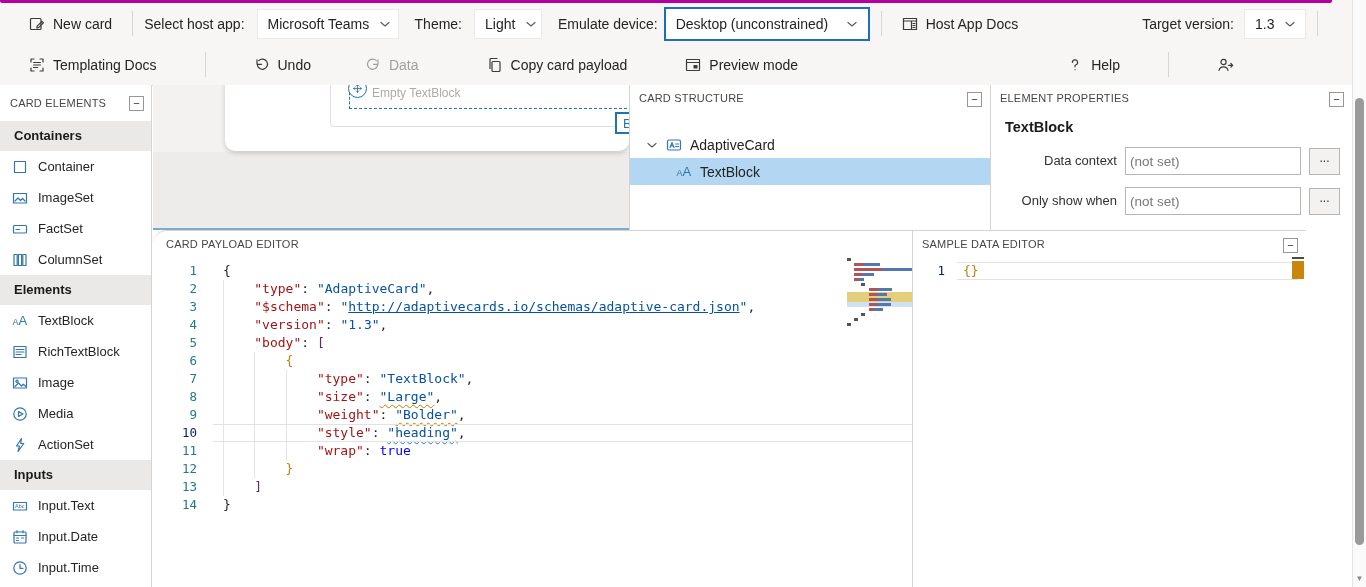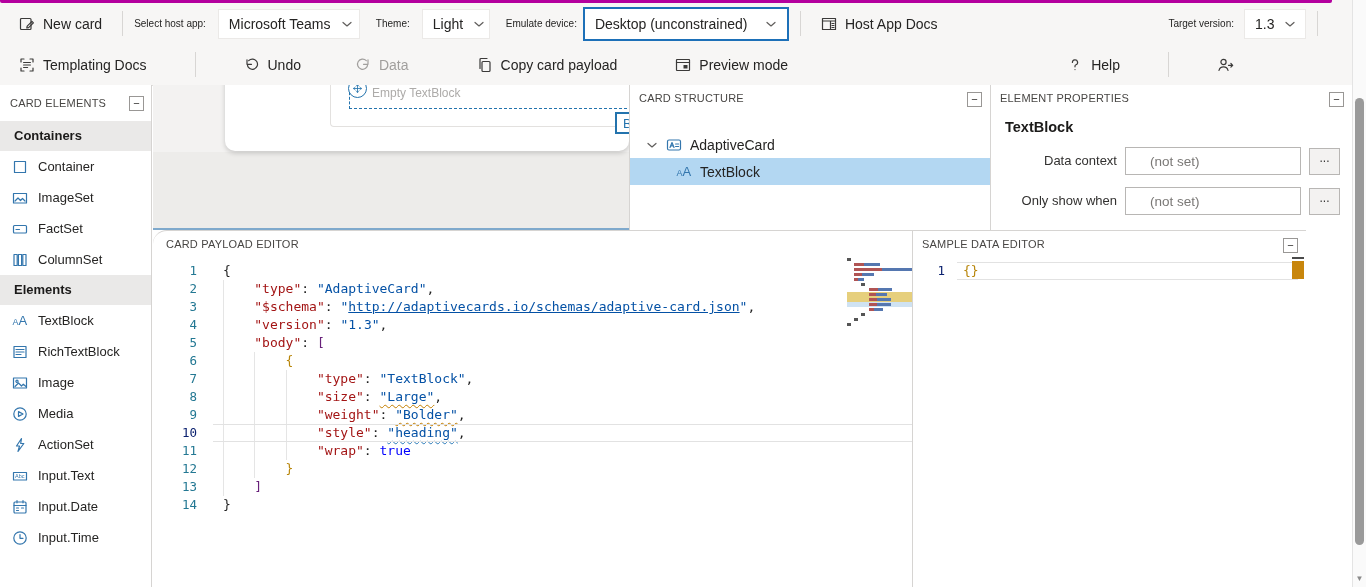--- a/index.html
+++ b/index.html
@@ -3,29 +3,29 @@
 <meta charset="utf-8">
 <style>
   html,body{margin:0;padding:0;}
   body{width:1366px;height:587px;overflow:hidden;position:relative;background:#fff;
        font-family:"Liberation Sans","DejaVu Sans",sans-serif;color:#252423;
        -webkit-font-smoothing:antialiased;}
   #app{position:absolute;inset:0;}
   .topline{position:absolute;left:0;top:0;width:1332px;height:3px;background:var(--top-accent);border-radius:0 0 2px 2px;z-index:5;}
   
   .toolbar{position:absolute;left:0;top:0;width:1352px;height:85px;background:#f7f6f5;border-bottom:1px solid #e1dfdd;}
-  .trow{display:flex;align-items:center;height:41px;padding-left:10px;}
+  .trow{display:flex;align-items:center;height:41px;padding-left:20px;}
   .trow.r1{margin-top:3px;padding-right:34px;}
   .trow.r2{padding-right:108px;gap:28px;}
   .tbtn{display:flex;align-items:center;gap:8px;background:transparent;border:none;font:14px "Liberation Sans",sans-serif;color:#252423;padding:0 9px;height:32px;cursor:pointer;}
   .tbtn .icn{display:flex;color:#3b3a39;}
   .tbtn.disabled{color:#a19f9d;}
   .tbtn.disabled .icn{color:#a19f9d;}
   .tdiv{width:1px;height:25px;background:#d8d6d4;margin:0 11px;flex:none;}
-  .tlabel{font-size:10px;color:#252423;white-space:nowrap;}
+  .tlabel{font-size:14px;color:#252423;white-space:nowrap;}
   .lab-gap{margin:0 12px 0 16px;}
   .spacer{flex:1;}
   .dd{display:flex;align-items:center;justify-content:space-between;background:#fff;border:1px solid #ebe9e7;height:30px;padding:0 10px;font-size:14px;box-sizing:border-box;cursor:pointer;white-space:nowrap;}
   .dd .chev{display:flex;margin-left:10px;color:#605e5c;}
   .dd.focus{border:2px solid var(--focus-border);height:34px;}
   .icn svg{display:block;}
   
   .sidebar{position:absolute;left:0;top:85px;width:152px;bottom:0;background:#fff;border-right:1px solid #d6d4d2;box-sizing:border-box;}
   .phead{position:relative;font-size:11px;color:#484644;letter-spacing:.2px;}
   .sidebar .phead{height:36px;line-height:36px;padding-left:10px;}
@@ -51,21 +51,21 @@
   .structure{left:629px;top:85px;width:361px;height:145px;border-left:1px solid #d6d4d2;}
   .tree-row{height:27px;display:flex;align-items:center;font-size:14px;color:#252423;cursor:pointer;}
   .tree-row .chev{color:#605e5c;display:flex;margin:0 8px 0 16px;}
   .tree-row .icn{color:var(--icon-blue);display:flex;margin-right:8px;}
   .tree-row.selected{background:var(--selection-bg);padding-left:46px;}
   .tree-root{margin-top:20px;}
   .props{left:990px;top:85px;width:362px;height:145px;border-left:1px solid #d6d4d2;}
   .props h3{margin:8px 0 12px 14px;font-size:14.5px;color:#1b1a19;}
   .prow{display:flex;align-items:center;margin:0 12px 12px 22px;gap:8px;}
   .prow .plabel{width:104px;text-align:right;font-size:13px;color:#323130;line-height:1.25;}
-  .prow input{flex:1;height:28px;border:1px solid #b8b6b4;padding:0 24px;font:13.5px "Liberation Sans",sans-serif;box-sizing:border-box;min-width:0;}
+  .prow input{flex:1;height:28px;border:1px solid #b8b6b4;padding:0 4px;font:13.5px "Liberation Sans",sans-serif;box-sizing:border-box;min-width:0;}
   .prow input::placeholder{color:#7a7876;opacity:1;}
   .pmore{width:31px;height:27px;border:1px solid #b8b6b4;background:#f3f2f1;font-size:12px;color:#323130;cursor:pointer;padding:0 0 6px 0;flex:none;}
   
   .payload{left:153px;top:230px;width:805px;bottom:0;border-top:1px solid #d6d4d2;border-radius:14px;}
   .payload .phead{padding-left:13px;}
   .sample{left:912px;top:230px;width:394px;bottom:0;border-top:1px solid #d6d4d2;border-left:1px solid #d6d4d2;}
   .code-area{position:absolute;left:0;right:0;top:31px;font:13px "DejaVu Sans Mono","Liberation Mono",monospace;}
   .code-line{position:relative;height:18px;line-height:18px;padding-left:70px;white-space:pre;}
   .sample .code-line{padding-left:50px;}
   .code-line .ln{position:absolute;left:0;top:0;width:44px;text-align:right;color:var(--line-number);font-size:12.5px;}
@@ -321,20 +321,21 @@
           <span class="sb-lbl">Media</span>
         </div>
         <div class="sb-item">
           <span class="icn">
             <svg width="16" height="16" viewBox="0 0 16 16" fill="none" stroke="currentColor" stroke-width="1.2" stroke-linecap="round" stroke-linejoin="round">
               <path d="M9.5 1.5 L4.5 9 H7.5 L6 14.5 L11.8 6.5 H8.7 Z"></path>
             </svg>
           </span>
           <span class="sb-lbl">ActionSet</span>
         </div>
+        <div class="sb-sec">Inputs</div>
         <div class="sb-item">
           <span class="icn">
             <svg width="16" height="16" viewBox="0 0 16 16" fill="none" stroke="currentColor" stroke-width="1.2" stroke-linecap="round" stroke-linejoin="round">
               <rect x="1.5" y="4.5" width="13" height="7.5"></rect>
               <text x="3" y="10.3" font-size="5.5" font-family="inherit" fill="currentColor" stroke="none">Abc</text>
             </svg>
           </span>
           <span class="sb-lbl">Input.Text</span>
         </div>
         <div class="sb-item">

